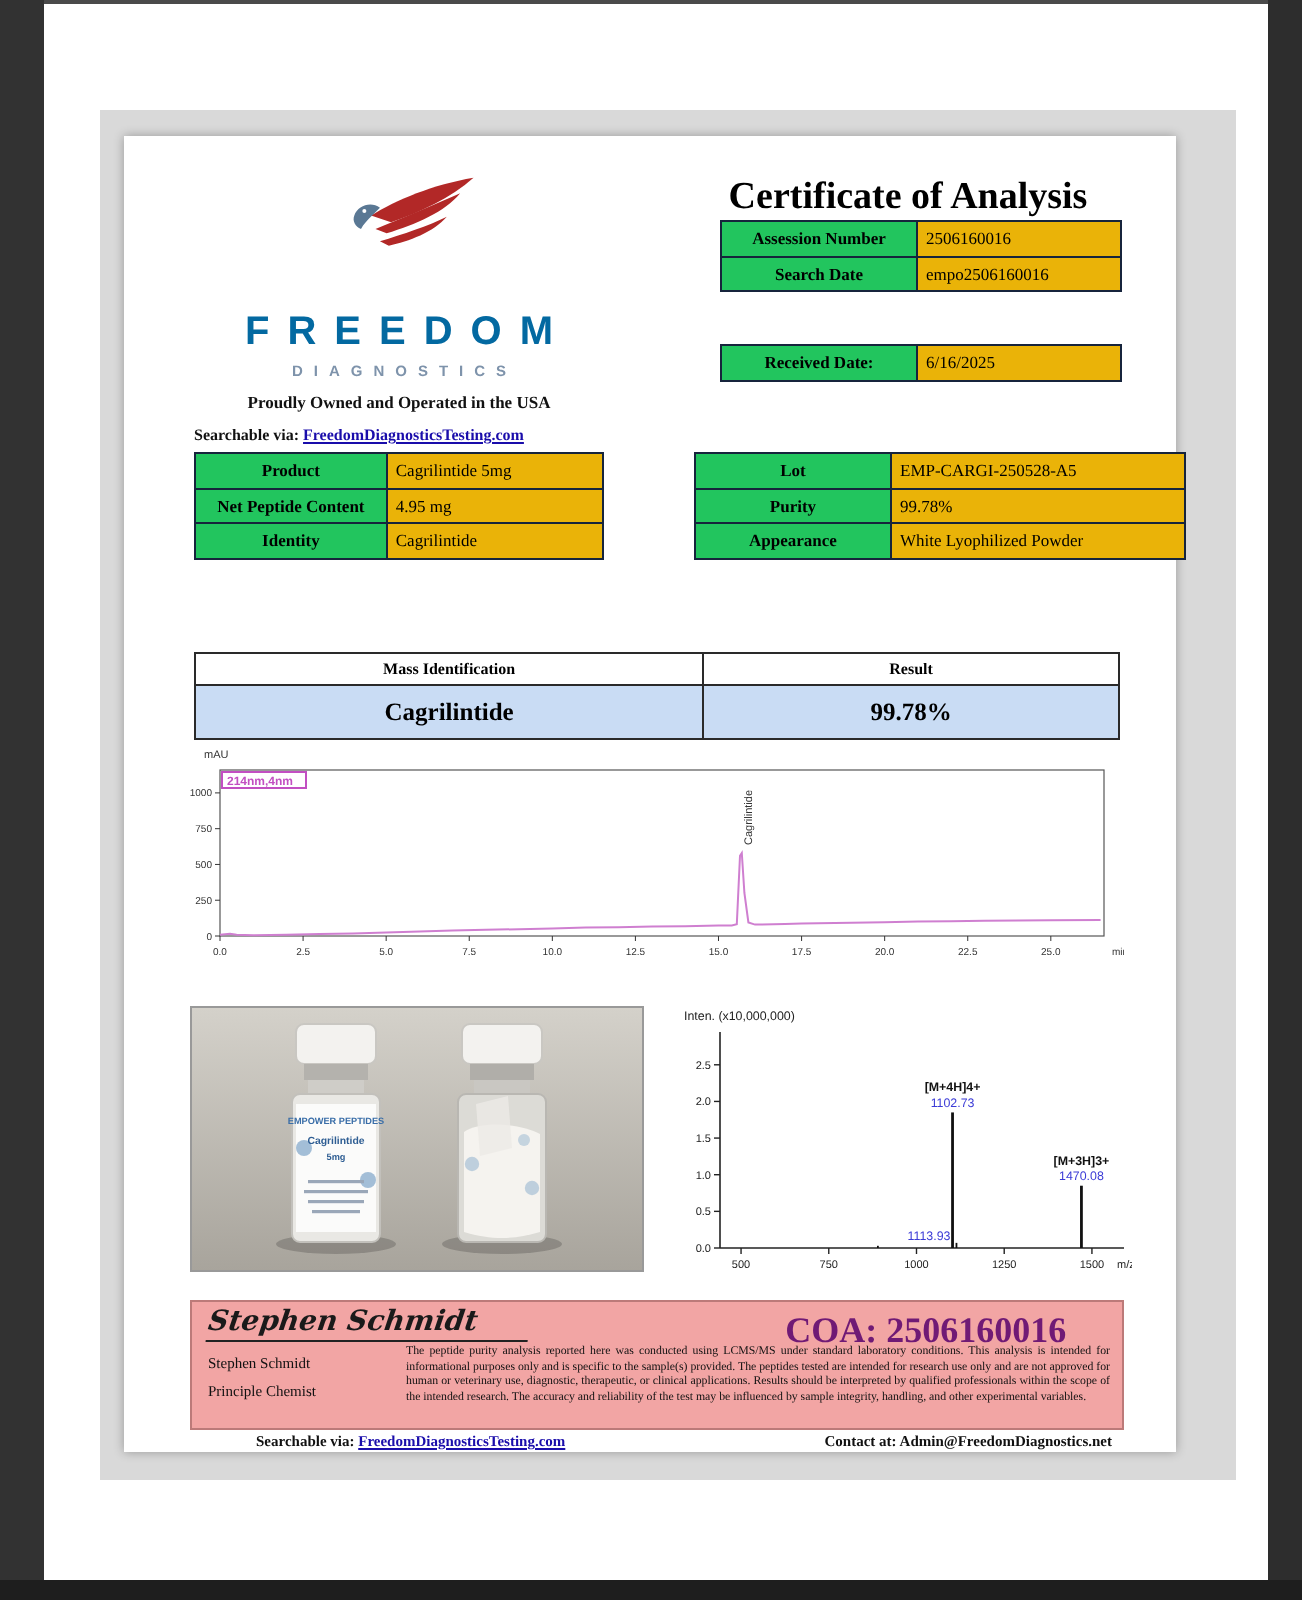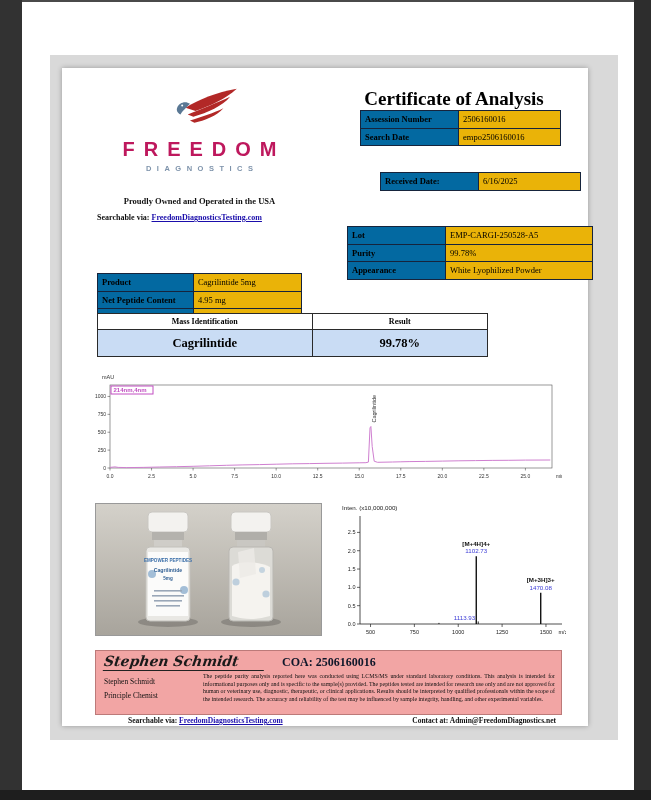--- a/index.html
+++ b/index.html
@@ -9,66 +9,66 @@
   .chrome-right{position:absolute;top:0;right:0;width:17px;height:800px;background:#2d2d2d;z-index:5;}
   .chrome-bottom{position:absolute;bottom:0;left:0;right:0;height:10px;background:#1e1e1e;z-index:5;}
   .viewer{position:absolute;left:50px;top:55px;width:568px;height:685px;background:#d9d9d9;}
   .page{position:absolute;left:12px;top:13px;width:526px;height:658px;background:#ffffff;
     box-shadow:0 0 5px rgba(0,0,0,.3);}
 
   
   .logo-block{position:absolute;left:35px;top:14px;width:205px;text-align:center;}
   .eagle{display:block;margin:0 auto;}
   .logo-main{font-family:"Liberation Sans",sans-serif;font-weight:bold;font-size:20px;
-    letter-spacing:9px;color:#be185d;margin-top:0;text-indent:9px;}
+    letter-spacing:9px;color:#0369a1;margin-top:17px;text-indent:9px;}
   .logo-sub{font-family:"Liberation Sans",sans-serif;font-weight:bold;font-size:7.5px;
     letter-spacing:5.5px;color:#7e93ab;margin-top:3px;text-indent:5.5px;}
   .tagline{position:absolute;left:35px;top:128px;width:205px;text-align:center;
     font-weight:bold;font-size:8.5px;color:#111;}
   .searchline{position:absolute;left:35px;top:145px;font-size:8px;font-weight:bold;color:#111;}
   a.bluelink{color:#1a0dab;text-decoration:underline;font-weight:bold;cursor:pointer;}
 
   
   .coa-title{position:absolute;left:285px;top:20px;width:214px;text-align:center;
     font-size:19px;font-weight:bold;color:#000;}
 
   
   table.ctable{border-collapse:collapse;position:absolute;table-layout:fixed;}
   table.ctable td{border:1px solid #16243c;font-size:8.5px;padding:1px 4px;height:14.5px;
     overflow:hidden;white-space:nowrap;}
-  td.lbl{background:#0369a1;font-weight:bold;color:#000;}
+  td.lbl{background:#22c55e;font-weight:bold;color:#000;text-align:center;}
   td.val{background:#eab308;color:#000;}
 
   
   .banner{position:absolute;left:35px;top:220px;width:463px;height:28px;background:#f0a2a0;
     border:1px solid #8a3b39;display:flex;align-items:center;justify-content:center;
     font-weight:bold;font-size:8.5px;color:#111;text-align:center;}
 
   
-  table.mtable{border-collapse:collapse;position:absolute;left:35px;top:245px;width:391px;table-layout:fixed;}
+  table.mtable{border-collapse:collapse;position:absolute;left:35px;top:258px;width:463px;table-layout:fixed;}
   table.mtable td{border:1px solid #2a2a2a;text-align:center;}
   .mhead td{font-size:8px;font-weight:bold;background:#fff;height:13px;}
   .mrow td{font-size:12.5px;font-weight:bold;background:#c9dcf4;height:24px;}
 
   
   .chart{position:absolute;}
   svg text{font-family:"Liberation Sans",sans-serif;}
 
   
   .photo{position:absolute;left:33px;top:435px;width:225px;height:131px;border:1px solid #999;
     background:#bfbcb4;}
 
   
   .sigbox{position:absolute;left:33px;top:582px;width:465px;height:63px;background:#f2a5a4;
     border:1px solid #bc7a79;}
   .signature{position:absolute;left:8px;top:2px;font-family:"DejaVu Serif",serif;
     font-style:italic;font-weight:bold;font-size:14px;color:#1a1a1a;transform:skewX(-8deg);
     border-bottom:1.2px solid #222;padding:0 26px 1px 0;}
-  .coa-num{position:absolute;left:40%;right:6%;top:4px;text-align:left;font-weight:bold;
-    font-size:12px;color:#0f172a;}
+  .coa-num{position:absolute;left:40%;right:6%;top:4px;text-align:right;font-weight:bold;
+    font-size:18px;color:#701a75;}
   .sig-name{position:absolute;left:8px;top:26px;font-size:7.5px;color:#111;}
   .sig-title{position:absolute;left:8px;top:40px;font-size:7.5px;color:#111;}
   .disclaimer{position:absolute;left:107px;top:22px;width:352px;font-size:5.9px;
     line-height:1.28;color:#111;text-align:justify;}
 
   .bottomline{position:absolute;left:0;top:648px;width:526px;display:flex;
     justify-content:space-between;padding:0 32px 0 66px;box-sizing:border-box;
     font-size:7.5px;font-weight:bold;color:#111;}
 </style>
 </head>
@@ -111,34 +111,34 @@
             <td class="lbl">Assession Number</td>
             <td class="val">2506160016</td>
           </tr>
       <tr>
             <td class="lbl">Search Date</td>
             <td class="val">empo2506160016</td>
           </tr>
     </tbody>
       </table>
 
-    <table class="ctable" style="left:298px;top:104px;width:201px;margin-left:20px;">
+    <table class="ctable" style="left:298px;top:104px;width:201px;">
       <colgroup>
           <col style="width:49%">
           <col style="width:51%">
         </colgroup>
       <tbody>
           <tr>
             <td class="lbl">Received Date:</td>
             <td class="val">6/16/2025</td>
           </tr>
     </tbody>
       </table>
 
-    <table class="ctable" style="left:35px;top:158px;width:205px;margin-top:47px;">
+    <table class="ctable" style="left:35px;top:158px;width:205px;">
       <colgroup>
           <col style="width:47%">
           <col style="width:53%">
         </colgroup>
       <tbody>
           <tr>
             <td class="lbl">Product</td>
             <td class="val">Cagrilintide 5mg</td>
           </tr>
       <tr>

